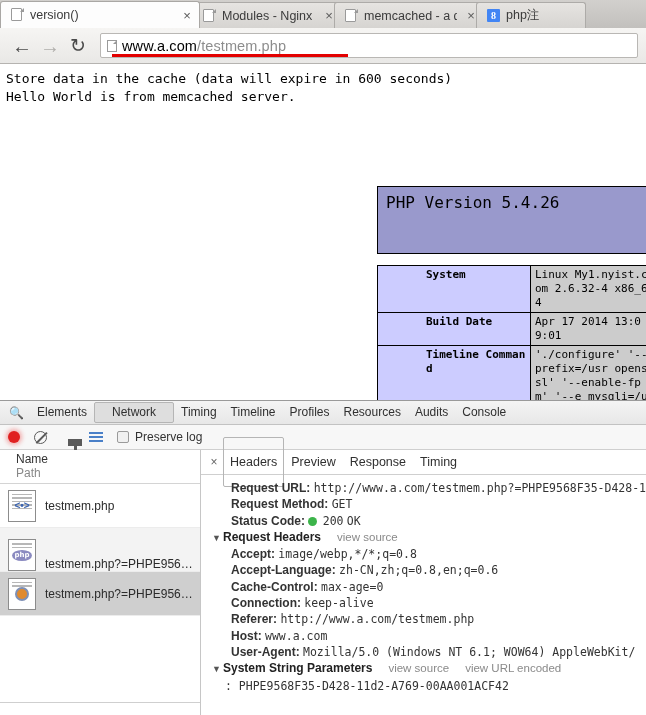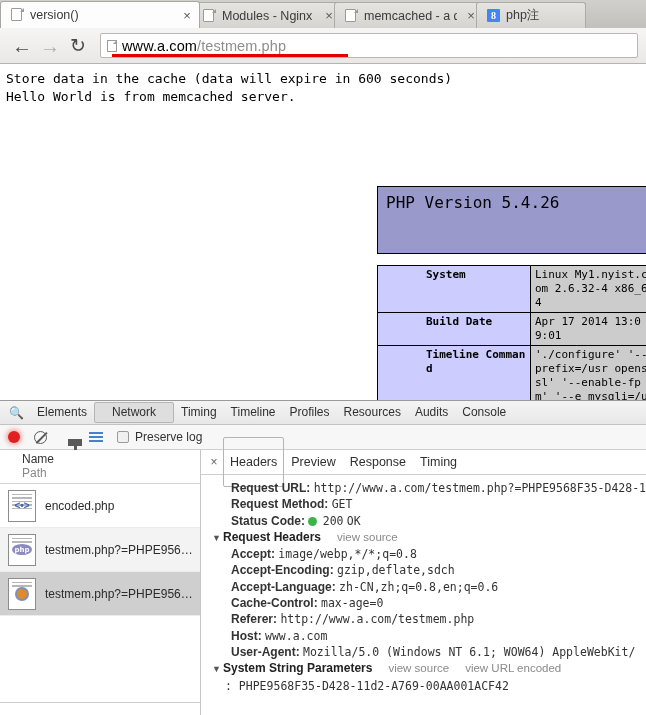--- a/index.html
+++ b/index.html
@@ -185,30 +185,30 @@
   .chk{
     width:12px;height:12px;border:1px solid #9a9a9a;background:#f0f0f0;
     border-radius:2px;box-sizing:border-box;
   }
   .dt-body{flex:1 1 auto;display:flex;min-height:0;}
   .dt-left{
     width:200px;flex:0 0 200px;border-right:1px solid #c6c6c6;
     display:flex;flex-direction:column;background:#fff;min-height:0;
   }
   .lh{
-    border-bottom:1px solid #d4d4d4;padding:2px 6px 3px 22px;
+    border-bottom:1px solid #d4d4d4;padding:2px 6px 3px 16px;
     font-size:12px;color:#333;line-height:14px;
   }
   .lh .sub{color:#888;}
   .reqrow{
     height:44px;display:flex;align-items:center;gap:9px;padding:0 8px;
     border-bottom:1px solid #ececec;font-size:12px;color:#2b2b2b;
     box-sizing:border-box;
   }
-  .reqrow.alt{background:#f3f3f3;}
+  .reqrow.alt{background:#f3f3f3;align-items:flex-end;}
   .reqrow.sel{background:#cfcfcf;}
   .ficon{
     width:28px;height:32px;flex:0 0 auto;background:#fff;
     border:1px solid #8c8c8c;position:relative;box-sizing:border-box;
     display:flex;align-items:center;justify-content:center;overflow:hidden;
   }
   .ficon .lines{position:absolute;left:3px;right:3px;top:3px;}
   .ficon .lines i{display:block;height:1.5px;background:#b7b7b7;margin-bottom:2px;}
   .ficon .glyph{
     position:relative;z-index:2;font-size:10px;font-weight:bold;color:#3b64b0;
@@ -379,21 +379,21 @@
         <span class="ficon">
           <span class="lines">
               <i></i>
               <i></i>
               <i></i>
               <i></i>
               <i></i>
             </span>
           <span class="glyph">&lt;•&gt;</span>
         </span>
-        <span class="reqname">encoded.php</span>
+        <span class="reqname">testmem.php</span>
       </div>
 
       <div class="reqrow alt">
         <span class="ficon">
           <span class="lines">
               <i></i>
               <i></i>
             </span>
           <span class="php">php</span>
         </span>
@@ -442,32 +442,32 @@
 
         <div class="sect">
           <span class="tri">▼</span><span>Request Headers</span><span class="viewsrc">view source</span>
         </div>
 
         <div class="hline">
           <span class="k">Accept:</span>
           <span class="v">image/webp,*/*;q=0.8</span>
         </div>
         <div class="hline">
-          <span class="k">Accept-Encoding:</span>
-          <span class="v">gzip,deflate,sdch</span>
-        </div>
-        <div class="hline">
           <span class="k">Accept-Language:</span>
           <span class="v">zh-CN,zh;q=0.8,en;q=0.6</span>
         </div>
         <div class="hline">
           <span class="k">Cache-Control:</span>
           <span class="v">max-age=0</span>
         </div>
         <div class="hline">
+          <span class="k">Connection:</span>
+          <span class="v">keep-alive</span>
+        </div>
+        <div class="hline">
           <span class="k">Referer:</span>
           <span class="v">http://www.a.com/testmem.php</span>
         </div>
         <div class="hline">
           <span class="k">Host:</span>
           <span class="v">www.a.com</span>
         </div>
         <div class="hline">
           <span class="k">User-Agent:</span>
           <span class="v">Mozilla/5.0 (Windows NT 6.1; WOW64) AppleWebKit/</span>

